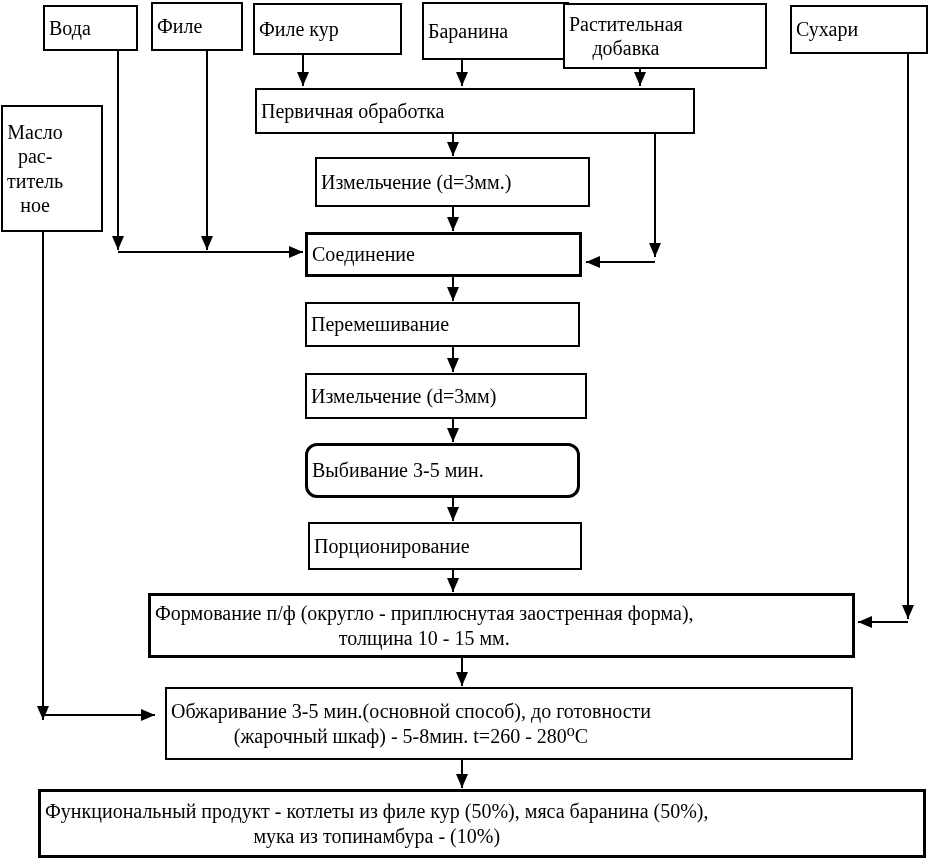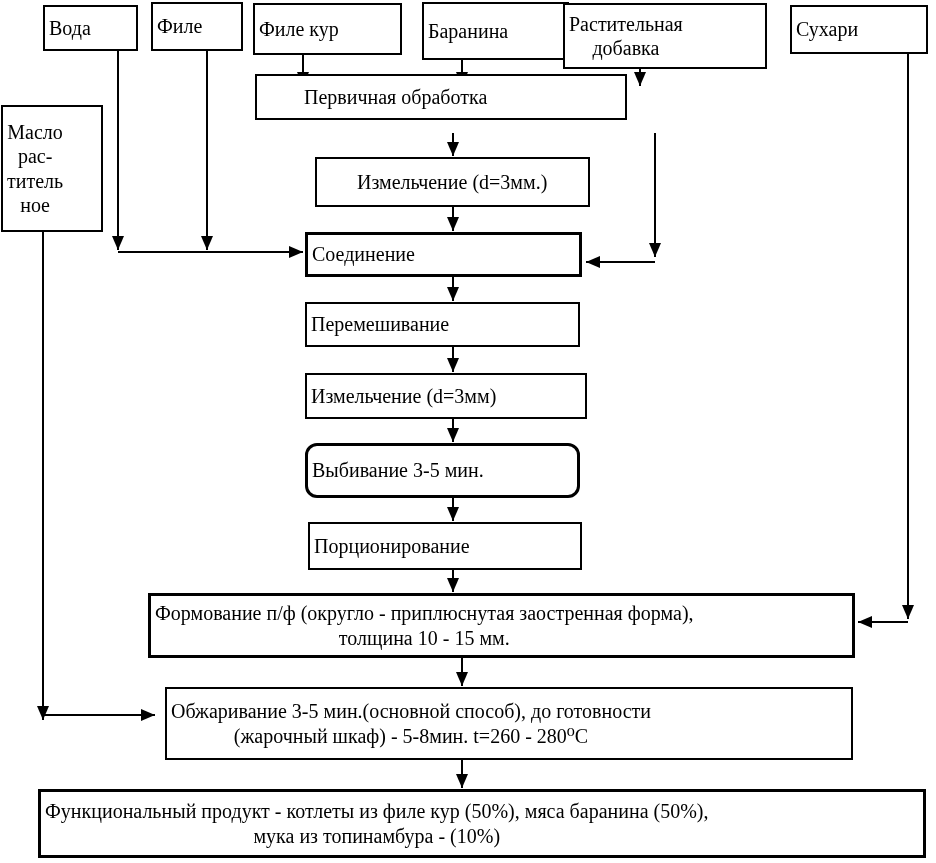--- a/index.html
+++ b/index.html
@@ -91,24 +91,24 @@
       </div>
       <div class="node" style="left: 790px; top: 5px; width: 138px; height: 49px;">
         <span class="node-label">Сухари</span>
       </div>
       <div class="node" style="left: 1px; top: 105px; width: 102px; height: 127px;">
         <span class="node-label">Масло
 рас-
 титель
 ное</span>
       </div>
-      <div class="node" style="left: 255px; top: 74px; width: 372px; height: 46px; padding-left: 43px;">
+      <div class="node" style="left: 255px; top: 88px; width: 440px; height: 46px;">
         <span class="node-label">Первичная обработка</span>
       </div>
-      <div class="node" style="left: 315px; top: 157px; width: 275px; height: 50px; padding-left: 36px;">
+      <div class="node" style="left: 315px; top: 157px; width: 275px; height: 50px;">
         <span class="node-label">Измельчение (d=3мм.)</span>
       </div>
       <div class="node thick" style="left: 305px; top: 232px; width: 277px; height: 45px;">
         <span class="node-label">Соединение</span>
       </div>
       <div class="node" style="left: 305px; top: 302px; width: 275px; height: 45px;">
         <span class="node-label">Перемешивание</span>
       </div>
       <div class="node" style="left: 305px; top: 373px; width: 282px; height: 46px;">
         <span class="node-label">Измельчение (d=3мм)</span>

